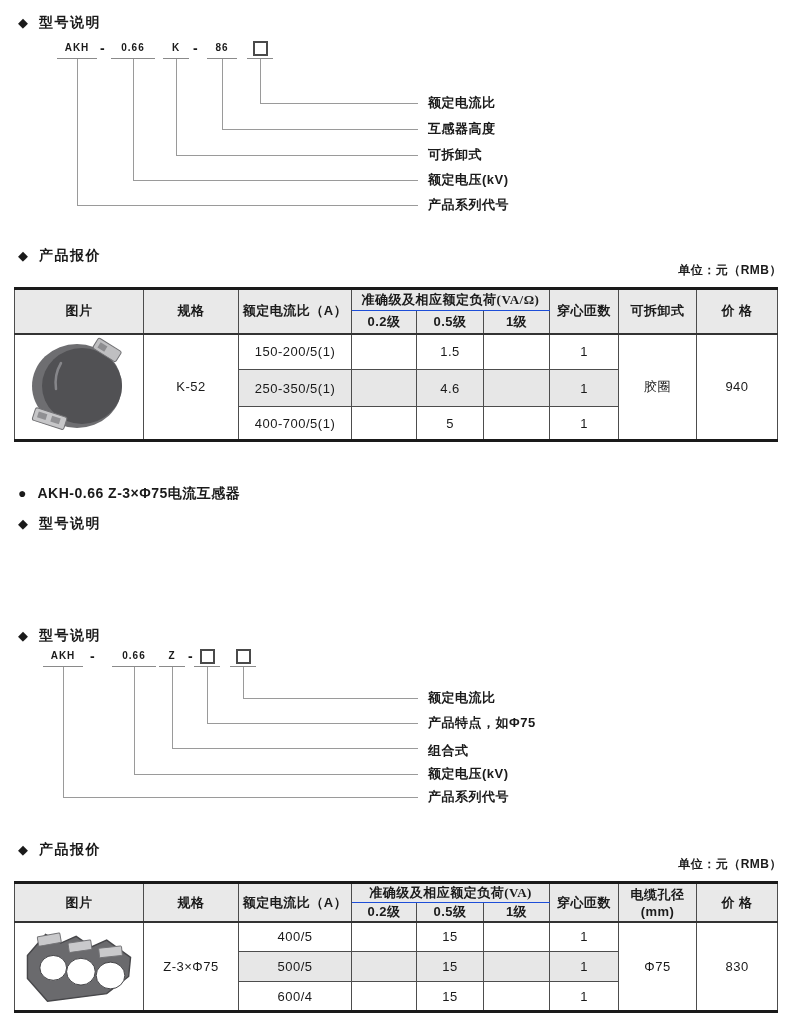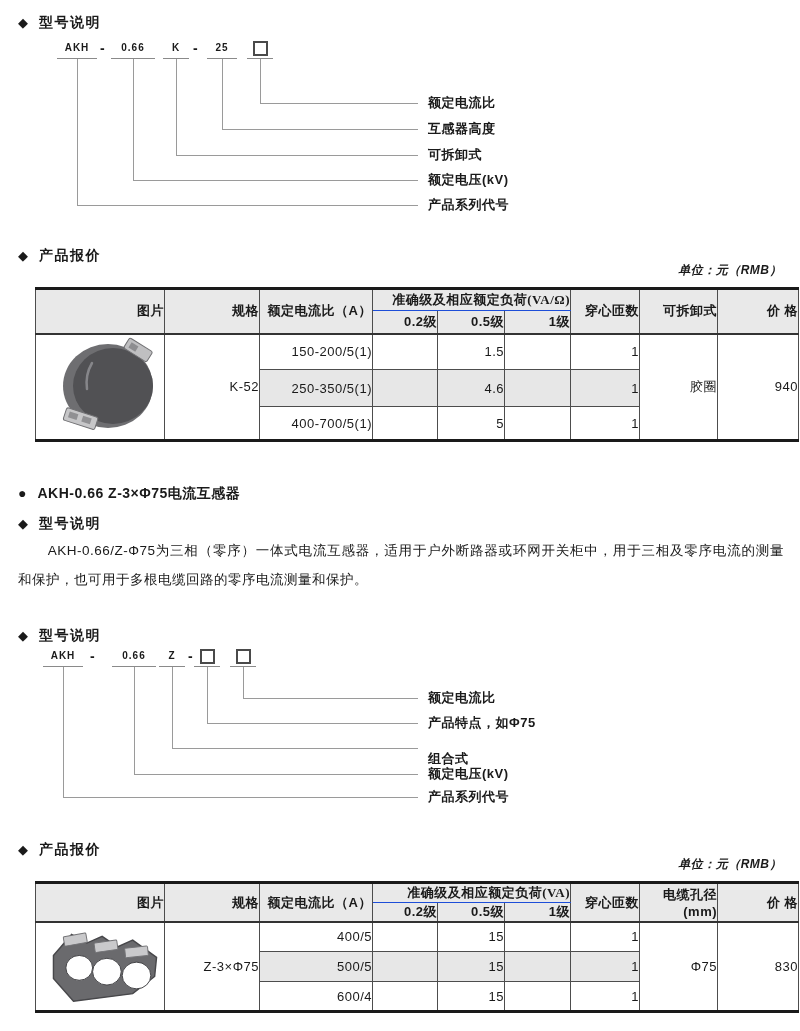--- a/index.html
+++ b/index.html
@@ -11,23 +11,23 @@
   .circle{font-size:14px;}
   .diagram{position:absolute;left:0;width:800px;}
   .seg{position:absolute;top:4px;height:16px;line-height:16px;text-align:center;font-weight:bold;
     font-size:10px;padding-bottom:2px;border-bottom:1px solid #8a8a8a;letter-spacing:1px;white-space:nowrap;}
   .seg-dash{position:absolute;top:4px;height:16px;line-height:16px;font-weight:bold;font-size:14px;}
   .pbox{display:inline-block;width:11px;height:11px;border:2px solid #4a4a4a;background:#fff;vertical-align:top;margin-top:1px;}
   .vline{position:absolute;width:1px;background:#9a9a9a;}
   .hline{position:absolute;height:1px;background:#9a9a9a;}
   .dlabel{position:absolute;left:428px;font-size:13px;font-weight:bold;line-height:18px;
     letter-spacing:0.5px;white-space:nowrap;}
-  .unit{position:absolute;right:18px;font-size:12px;font-weight:bold;letter-spacing:0.5px;font-style:italic;}
-  table.price{position:absolute;left:35px;width:763px;border-collapse:collapse;table-layout:fixed;
-    text-align:right;border-top:3px solid #1a1a1a;border-bottom:3px solid #1a1a1a;}
+  .unit{position:absolute;right:18px;font-size:12px;font-weight:bold;letter-spacing:0.5px;}
+  table.price{position:absolute;left:14px;width:763px;border-collapse:collapse;table-layout:fixed;
+    text-align:center;border-top:3px solid #1a1a1a;border-bottom:3px solid #1a1a1a;}
   table.price th{background:#e9e9e9;font-weight:bold;font-size:13px;border:1px solid #4d4d4d;
     letter-spacing:0.5px;padding:0;}
   table.price thead tr.h1 th{border-bottom-width:1px;}
   table.price thead th.grp{border-bottom:3px solid #1d4ed8;font-family:Liberation Serif, serif;}
   table.price thead{border-bottom:2px solid #333;}
   table.price td{border:1px solid #4d4d4d;background:#ffffff;font-size:13px;padding:0;letter-spacing:0.5px;}
   table.price tr.hl td{background:#e7e7e7;}
   table.price td.imgcell{background:#fff;}
   .features-p{position:absolute;left:18px;width:766px;font-size:13.5px;line-height:29px;
     text-indent:2.2em;text-align:justify;letter-spacing:0.5px;}
@@ -41,21 +41,21 @@
     <span class="bullet">◆</span>
     <span>型号说明</span>
   </div>
 
   <div class="diagram" style="top:36px;height:192px;">
     <span class="seg" style="left:57px;width:40px;">AKH</span>
     <span class="seg-dash" style="left:100px;">-</span>
     <span class="seg" style="left:111px;width:44px;">0.66</span>
     <span class="seg" style="left:163px;width:26px;">K</span>
     <span class="seg-dash" style="left:193px;">-</span>
-    <span class="seg" style="left:207px;width:30px;">25</span>
+    <span class="seg" style="left:207px;width:30px;">86</span>
     <span class="seg" style="left:247px;width:26px;"><span class="pbox"></span></span>
 
     <div class="vline" style="left:260px;top:23px;height:44px;"></div>
     <div class="vline" style="left:222px;top:23px;height:70px;"></div>
     <div class="vline" style="left:176px;top:23px;height:96px;"></div>
     <div class="vline" style="left:133px;top:23px;height:121px;"></div>
     <div class="vline" style="left:77px;top:23px;height:146px;"></div>
 
     <div class="hline" style="left:260px;top:67px;width:158px;"></div>
     <div class="hline" style="left:222px;top:93px;width:196px;"></div>
@@ -150,21 +150,20 @@
 
   <div class="sec-title" style="top:484px;letter-spacing:0.5px;">
     <span class="bullet circle">●</span>
     <span>AKH-0.66 Z-3×Φ75电流互感器</span>
   </div>
 
   <div class="sec-title" style="top:514px;">
     <span class="bullet">◆</span>
     <span>型号说明</span>
   </div>
-  <p class="features-p" style="top:536px;margin:0;">AKH-0.66/Z-Φ75为三相（零序）一体式电流互感器，适用于户外断路器或环网开关柜中，用于三相及零序电流的测量和保护，也可用于多根电缆回路的零序电流测量和保护。</p>
 
   <div class="sec-title" style="top:626px;">
     <span class="bullet">◆</span>
     <span>型号说明</span>
   </div>
 
   <div class="diagram" style="top:644px;height:172px;">
     <span class="seg" style="left:43px;width:40px;">AKH</span>
     <span class="seg-dash" style="left:90px;">-</span>
     <span class="seg" style="left:112px;width:44px;">0.66</span>
@@ -180,21 +179,21 @@
     <div class="vline" style="left:63px;top:23px;height:130px;"></div>
 
     <div class="hline" style="left:243px;top:54px;width:175px;"></div>
     <div class="hline" style="left:207px;top:79px;width:211px;"></div>
     <div class="hline" style="left:172px;top:104px;width:246px;"></div>
     <div class="hline" style="left:134px;top:130px;width:284px;"></div>
     <div class="hline" style="left:63px;top:153px;width:355px;"></div>
 
     <span class="dlabel" style="top:45px;">额定电流比</span>
     <span class="dlabel" style="top:70px;">产品特点，如Φ75</span>
-    <span class="dlabel" style="top:106px;">组合式</span>
+    <span class="dlabel" style="top:98px;">组合式</span>
     <span class="dlabel" style="top:121px;">额定电压(kV)</span>
     <span class="dlabel" style="top:144px;">产品系列代号</span>
   </div>
 
   <div class="sec-title" style="top:840px;">
     <span class="bullet">◆</span>
     <span>产品报价</span>
   </div>
   <div class="unit" style="top:856px;">单位：元（RMB）</div>
 

